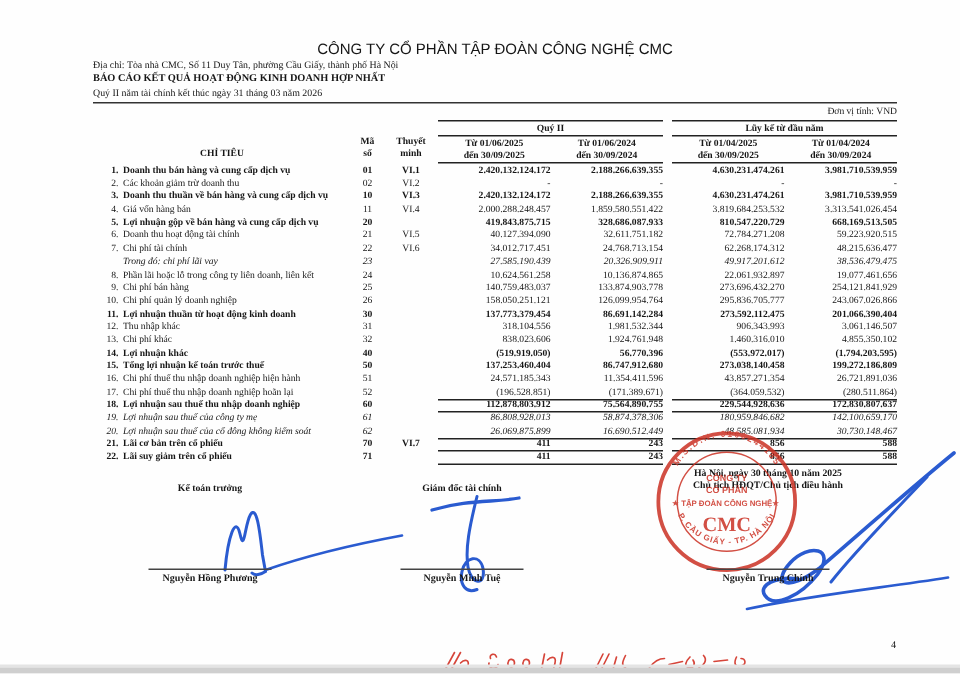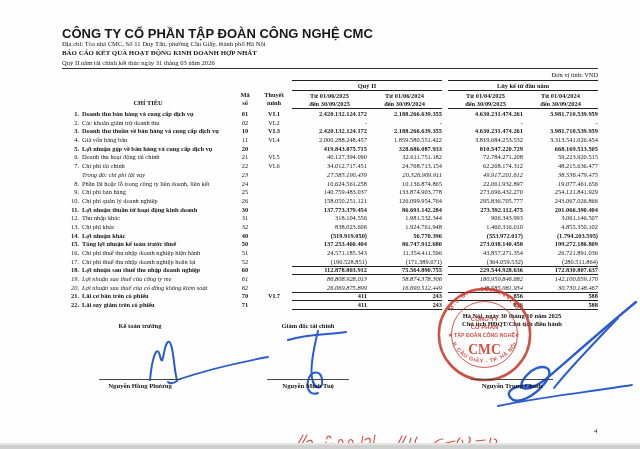--- a/index.html
+++ b/index.html
@@ -1,20 +1,20 @@
 <!DOCTYPE html>
 <html><head>
 <meta charset="utf-8">
 <style>
   html,body{margin:0;padding:0;background:#e9e9e9;}
   .page{position:relative;width:640px;height:449px;background:#fefefe;overflow:hidden;
         font-family:"Liberation Serif",serif;color:#161616;}
   
   .doc-header{position:absolute;left:62px;top:29px;width:536px;}
-  .company{font-family:"Liberation Sans",sans-serif;font-weight:bold;font-size:13px;line-height:10px;}
+  .company{font-family:"Liberation Sans",sans-serif;font-weight:normal;font-size:10px;line-height:10px;text-align:center;}
   .address{font-size:6.6px;line-height:9px;}
   .report-title{font-weight:bold;font-size:6.9px;line-height:10px;}
   .period{font-size:6.6px;line-height:9px;}
   .head-rule{position:absolute;left:62px;top:68px;width:536px;border-top:1px solid #333;}
   .unit{position:absolute;right:42px;top:71px;font-size:6.4px;}
   
   .ftable{position:absolute;left:62px;top:80px;width:536px;}
   .thead{display:flex;font-size:6.4px;}
   .th-left{width:172px;display:flex;align-items:flex-end;justify-content:center;padding-bottom:3px;}
   .th-chitieu{font-weight:bold;}

